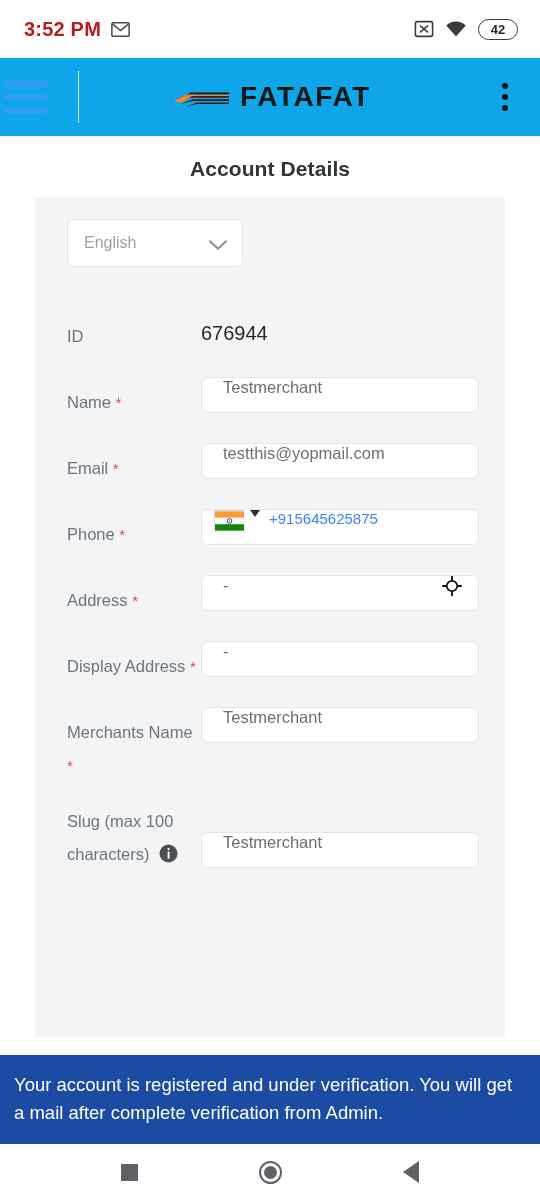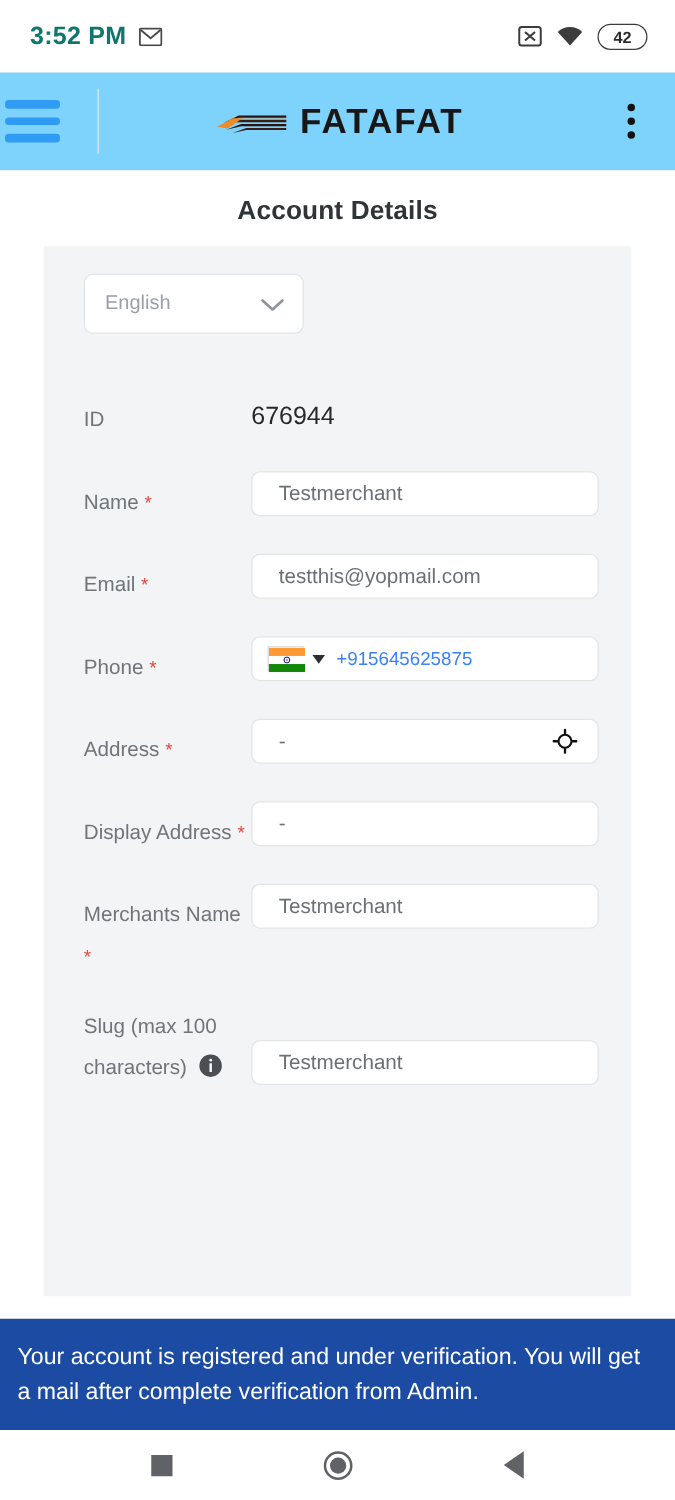--- a/index.html
+++ b/index.html
@@ -28,21 +28,21 @@
     background: #ffffff;
     display: flex;
     align-items: center;
     justify-content: space-between;
     padding: 0 22px 0 24px;
   }
   .sb-left { display: flex; align-items: center; gap: 10px; }
   .sb-time {
     font-size: 20px;
     font-weight: bold;
-    color: #0f766e;
+    color: #b91c1c;
     letter-spacing: 0.2px;
   }
   .sb-gmail { width: 19px; height: 15px; display: block; }
   .sb-right { display: flex; align-items: center; gap: 11px; padding-left: 36px; }
   .sb-nosim { width: 20px; height: 20px; display: block; }
   .sb-wifi { width: 22px; height: 18px; display: block; }
   .sb-battery {
     width: 40px; height: 21px;
     border: 1.6px solid #3c3c3c;
     border-radius: 11px;
@@ -52,21 +52,21 @@
     font-size: 13px;
     font-weight: bold;
     color: #2b2b2b;
     line-height: 1;
   }
 
   
   .appbar {
     height: 78px;
     flex: 0 0 78px;
-    background: #7dd3fc;
+    background: #0ea5e9;
     display: flex;
     align-items: center;
     position: relative;
     padding: 0 20px 0 4px;
   }
   .hamburger {
     width: 44px; height: 34px;
     display: flex; flex-direction: column;
     justify-content: center; gap: 7px;
     cursor: pointer;
@@ -188,21 +188,21 @@
     line-height: 33px;
     padding-top: 6px;
   }
 
   .field {
     height: 36px;
     background: #ffffff;
     border: 1px solid #e2e5e8;
     border-radius: 7px;
     display: flex;
-    align-items: center;
+    align-items: flex-start;
     padding: 0 16px 0 21px;
     font-size: 16.5px;
     color: #6b7075;
     cursor: text;
   }
   .field .ftext { flex: 1 1 auto; white-space: nowrap; overflow: hidden; }
 
   .field.phone { padding-left: 12px; gap: 7px; }
   .flag {
     width: 29px; height: 20px;

